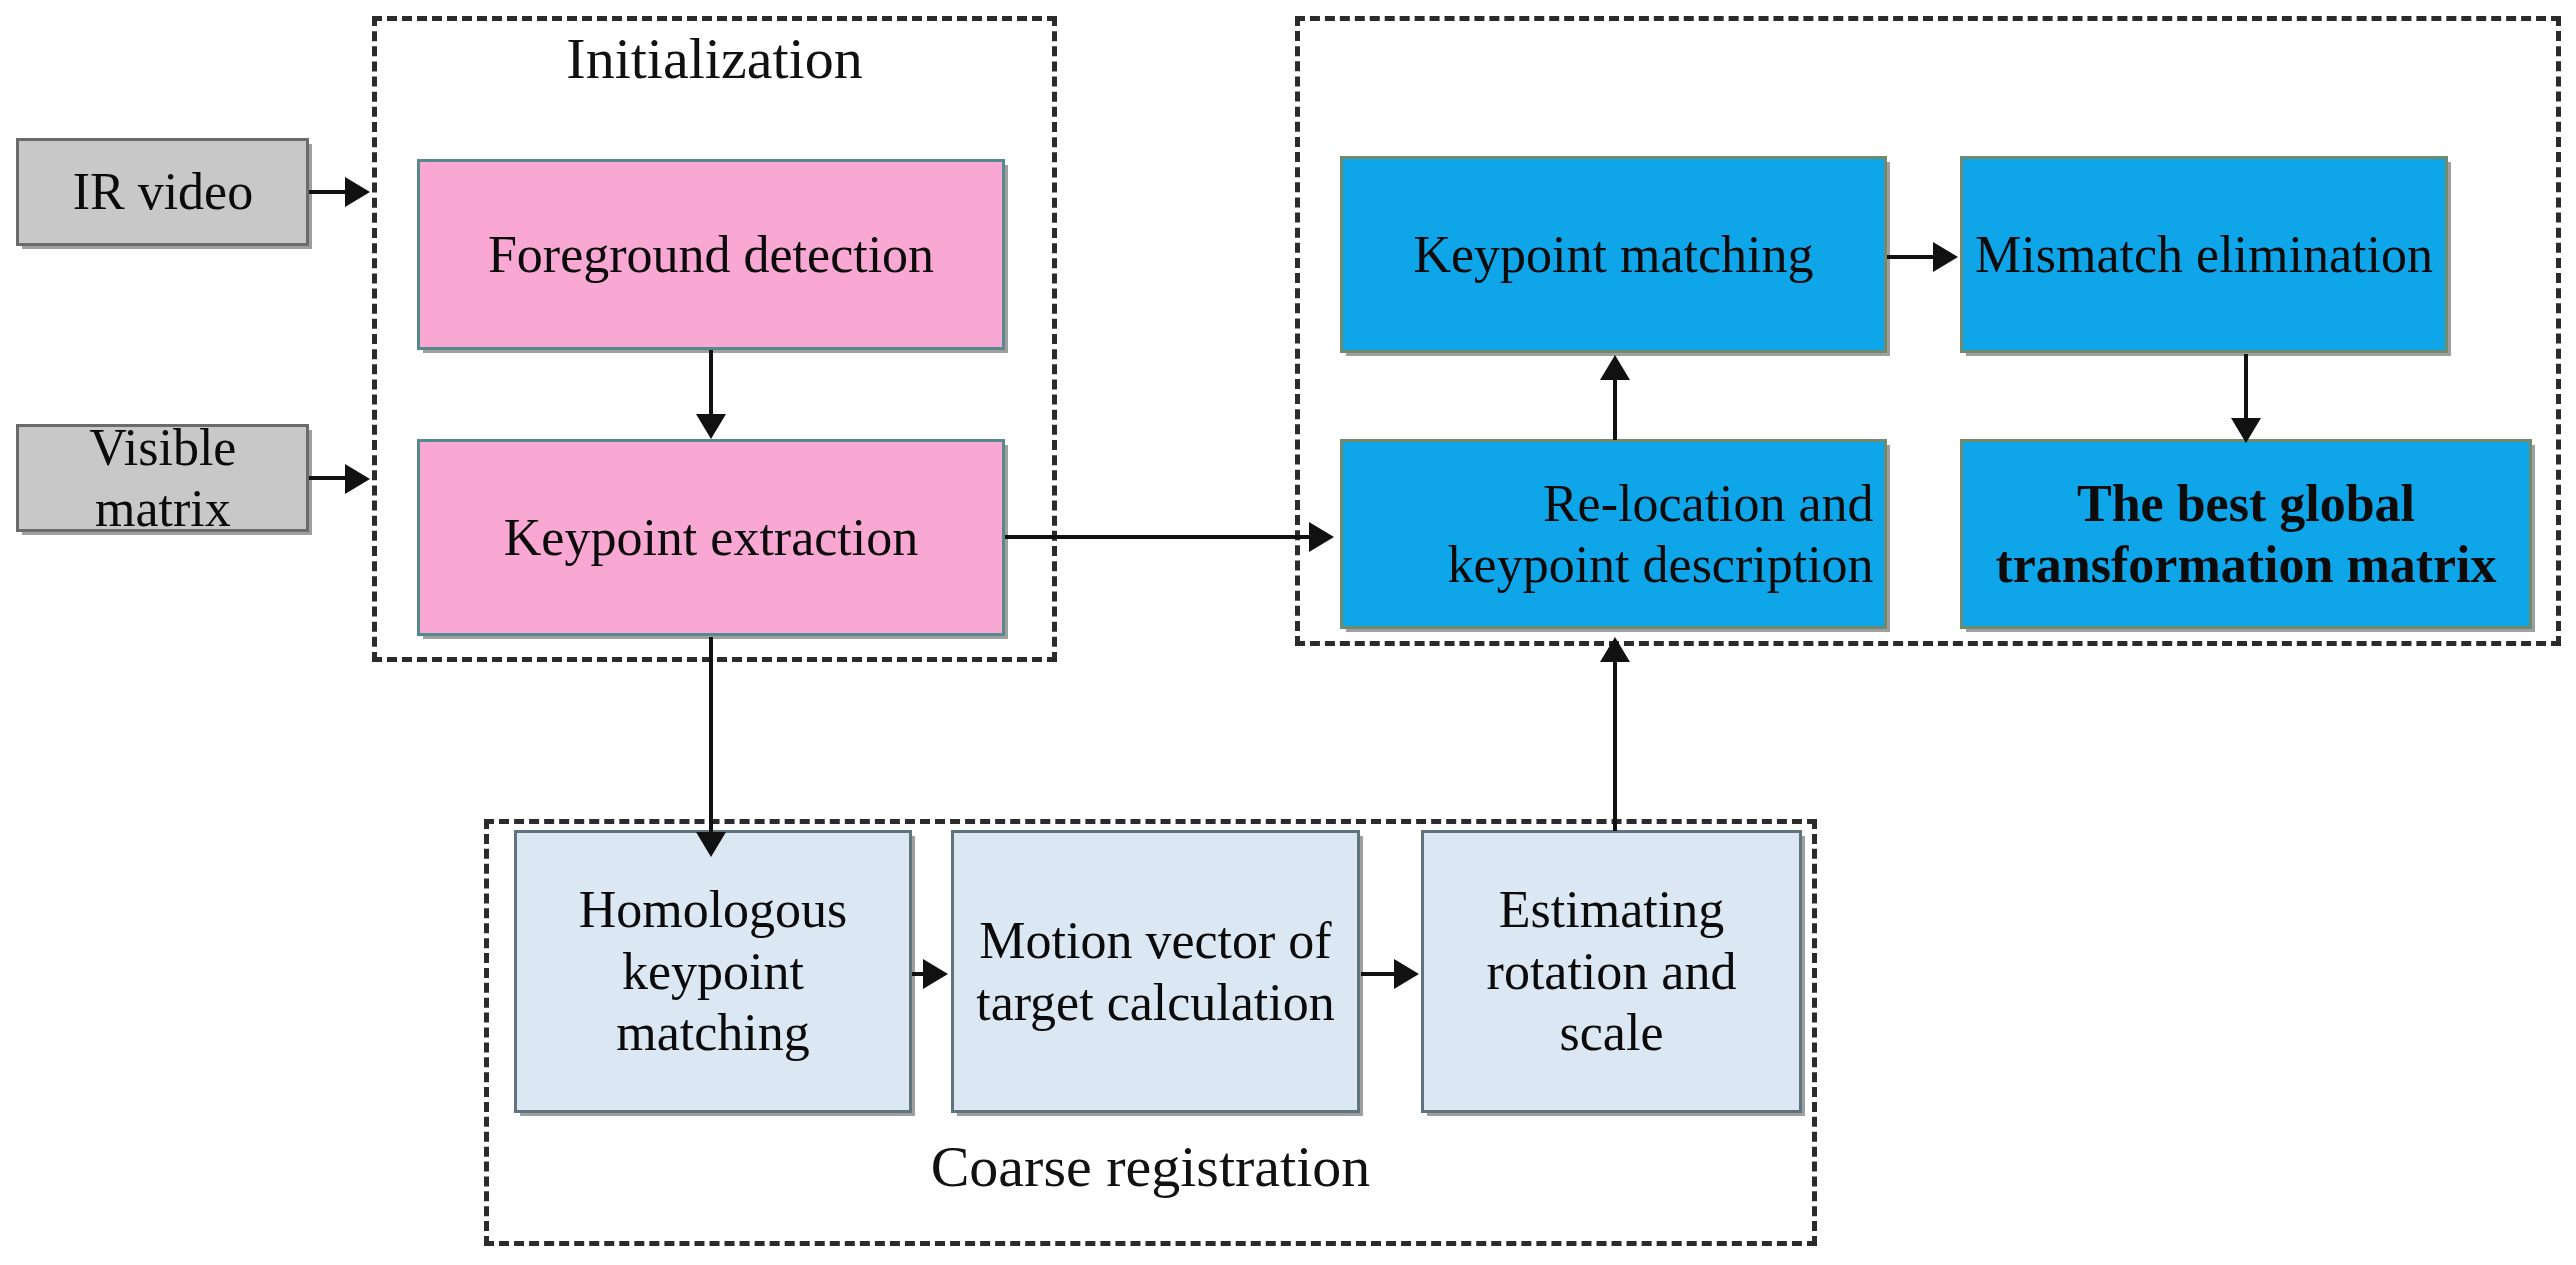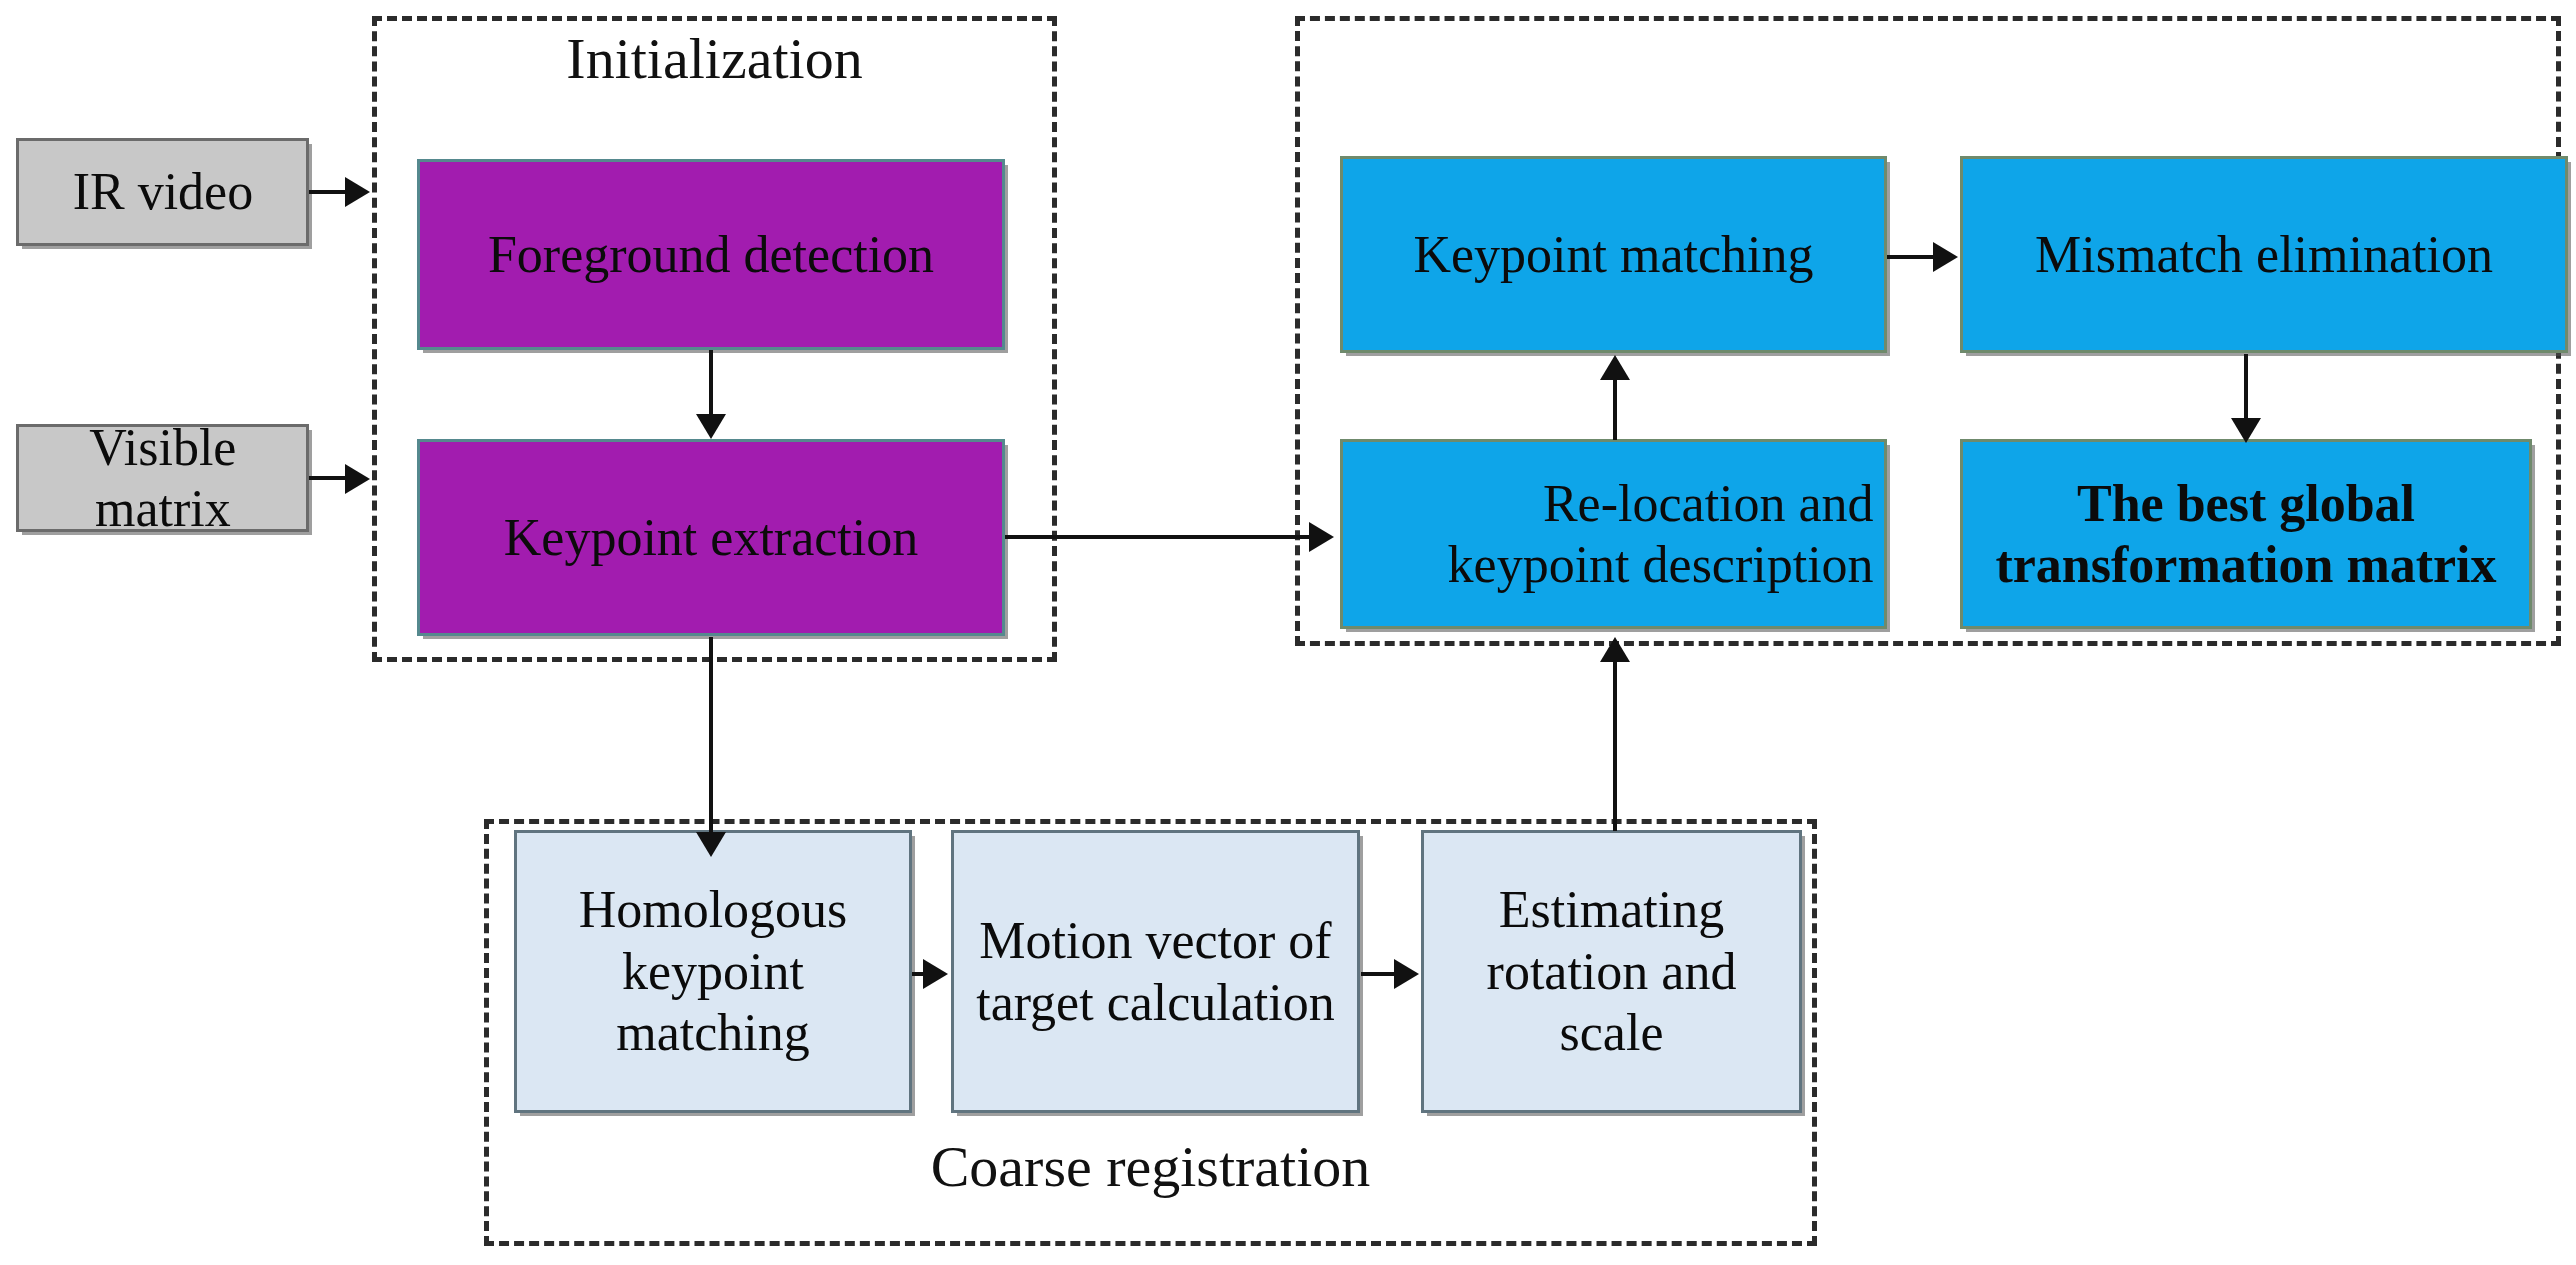--- a/index.html
+++ b/index.html
@@ -43,21 +43,21 @@
     color: #0b0b0b;
     font-size: 52px;
     line-height: 1.18;
     padding: 4.5px 10.4px;
     border: 3px solid #6f8a8e;
     box-shadow: 4.5px 4.5px 0 -1.5px rgba(80,80,80,0.55);
   }
   .box .txt { display: block; width: 100%; }
 
   .box.gray  { background: #c8c8c8; border-color: #6b6b6b; }
-  .box.cyan  { background: #a21caf; border-color: #55898e; }
+  .box.cyan  { background: #f9a8d4; border-color: #55898e; }
   .box.green { background: #0ea5e9; border-color: #6f8a6c; }
   .box.blue  { background: #dbe7f3; border-color: #60747f; }
 
   
   .line-h {
     position: absolute;
     height: 0;
     border-top: 4.5px solid #111111;
   }
   .line-v {
@@ -112,21 +112,21 @@
   </div>
 
   <div class="box cyan" style="left:417px; top:439px; width:588px; height:197px;justify-content:center;">
     <span class="txt">Keypoint extraction</span>
   </div>
 
   <div class="box green" style="left:1340px; top:156px; width:547px; height:197px;">
     <span class="txt">Keypoint matching</span>
   </div>
 
-  <div class="box green" style="left:1960px; top:156px; width:608px; height:197px;">
+  <div class="box green" style="left:1960px; top:156px; width:488px; height:197px;">
     <span class="txt">Mismatch elimination</span>
   </div>
 
   <div class="box green" style="left:1340px; top:439px; width:547px; height:190px;text-align:right;">
     <span class="txt">Re-location and keypoint description</span>
   </div>
 
   <div class="box green" style="left:1960px; top:439px; width:572px; height:190px;font-weight:bold;">
     <span class="txt">The best global transformation matrix</span>
   </div>

